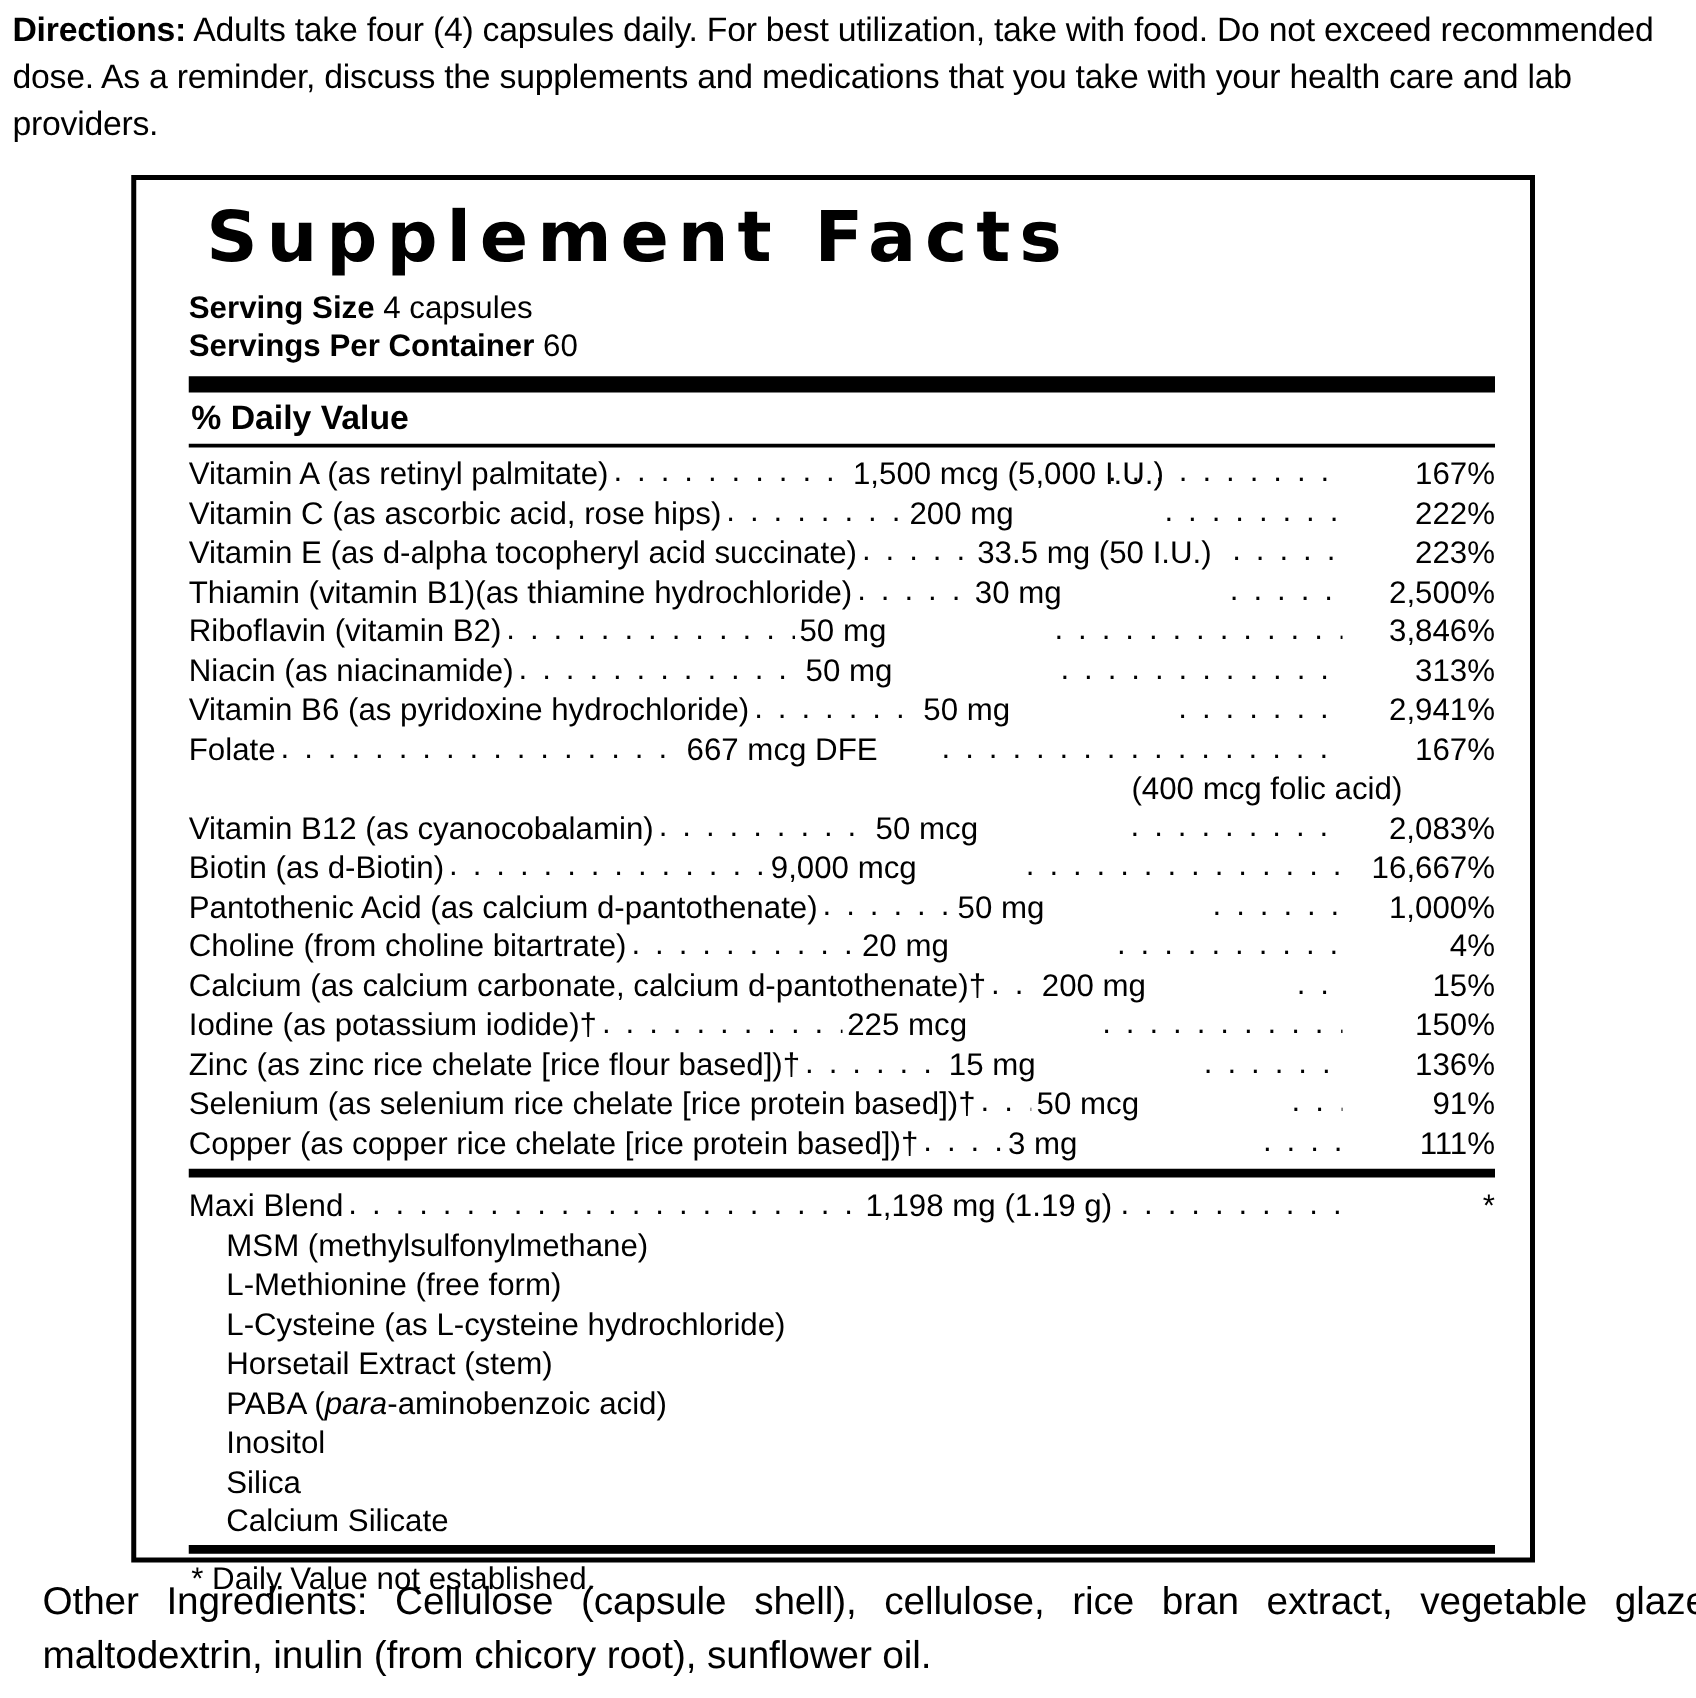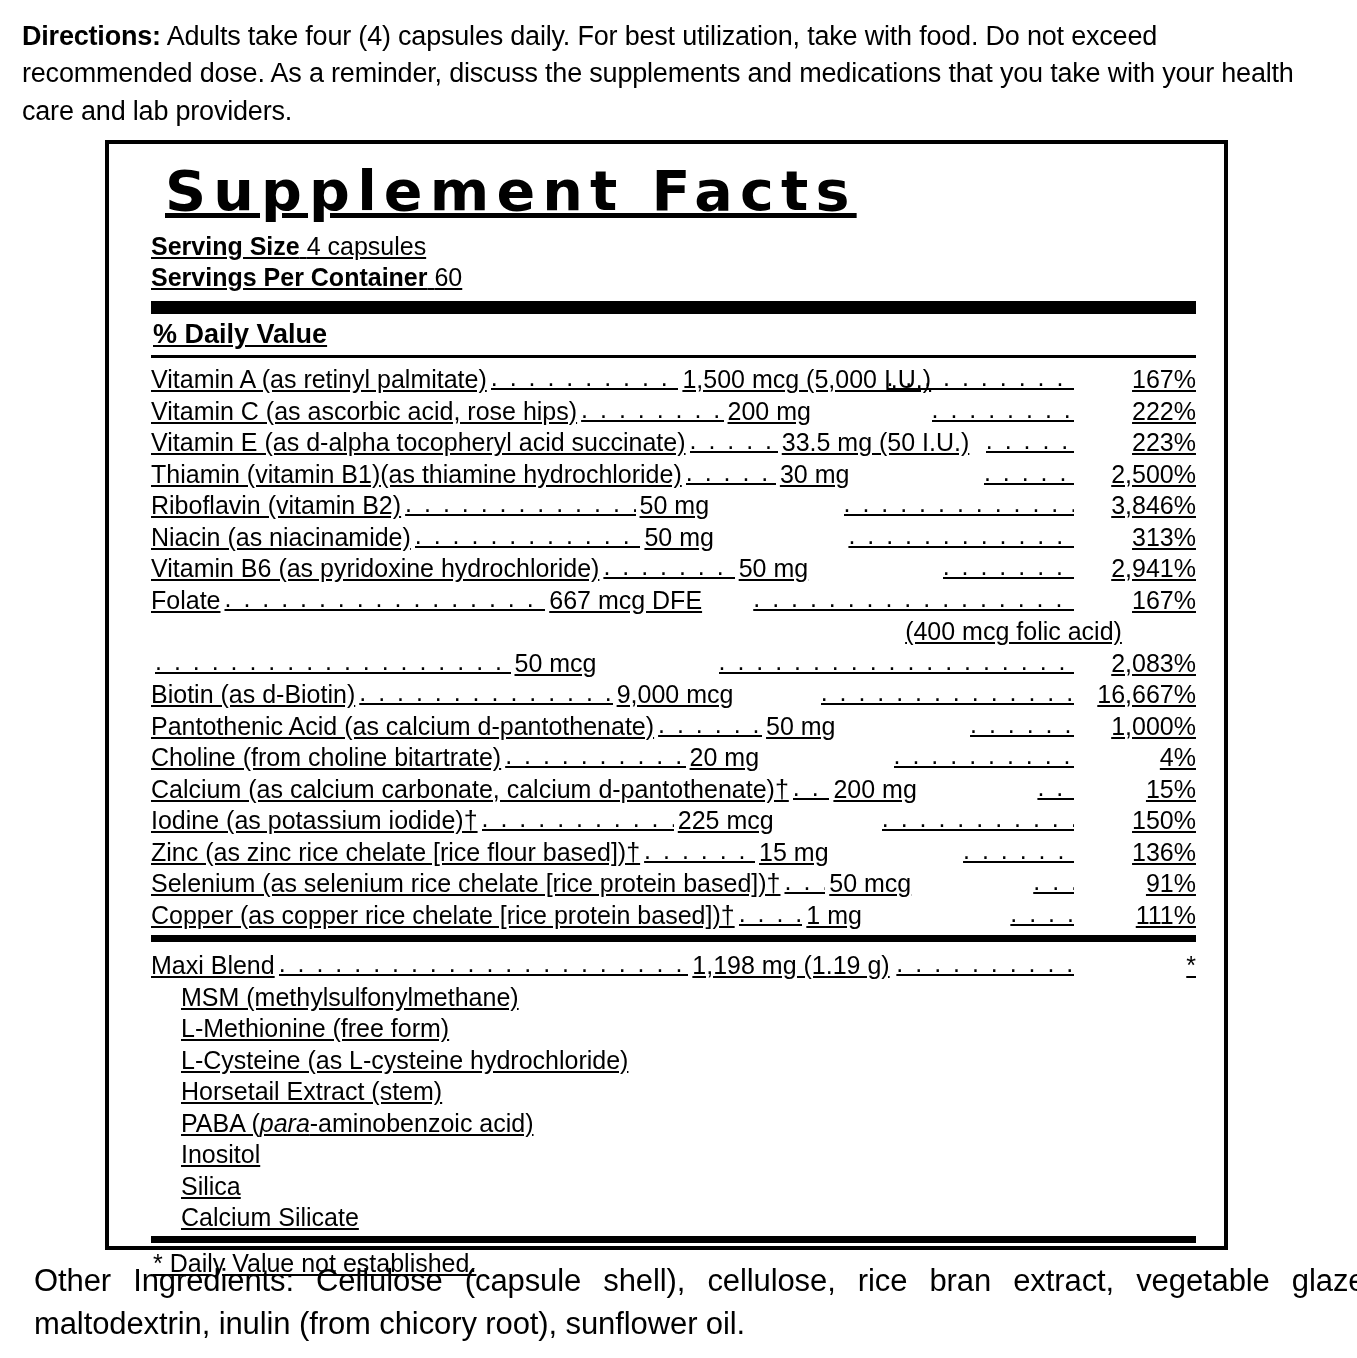--- a/index.html
+++ b/index.html
@@ -12,21 +12,21 @@
     height: 1358px;
     font-family: "Liberation Sans", sans-serif;
     color: #000000;
     overflow: hidden;
   }
   .page {
     position: relative;
     width: 1357px;
     height: 1179px;
     box-sizing: border-box;
-    padding: 12px;
+    padding: 0;
   }
 
   
   .directions {
     font-size: 27px;
     line-height: 1.38;
     padding: 6px 14px 0 10px;
     letter-spacing: -0.2px;
   }
   .directions b {
@@ -36,21 +36,20 @@
   
   .panel {
     position: absolute;
     left: 105px;
     top: 140px;
     width: 1123px;
     height: 1110px;
     border: 4px solid #000;
     box-sizing: border-box;
     background: #fff;
-    text-decoration: underline;
   }
   .panel-inner {
     padding: 14px 28px 0 42px;
   }
   .sf-title {
     font-family: "DejaVu Sans", sans-serif;
     font-weight: bold;
     font-size: 56px;
     letter-spacing: 7px;
     line-height: 1.05;
@@ -259,20 +258,21 @@
           </div>
           <div class="nrow">
             <span class="name">Folate</span>
             <span class="leader">. . . . . . . . . . . . . . . . . . . . . . . . . . . . . . . . . . . . . . . . . . . . . . . . . . . . . . . . . . . . . . . . . . . . . . . . . . . . . . . . . . . . . . . . . . </span>
             <span class="amt">667 mcg DFE</span>
             <span class="leader2">. . . . . . . . . . . . . . . . . . . . . . . . . . . . . . . . . . . . . . . . . . . . . . . . . . . . . . . . . . . . . . . . . . . . . . . . . . . . . . . . . . . . . . . . . . </span>
             <span class="dv">167%</span>
           </div>
           <div class="subnote">(400 mcg folic acid)</div>
           <div class="nrow">
+            <span class="name">Vitamin B12 (as cyanocobalamin)</span>
             <span class="leader">. . . . . . . . . . . . . . . . . . . . . . . . . . . . . . . . . . . . . . . . . . . . . . . . . . . . . . . . . . . . . . . . . . . . . . . . . . . . . . . . . . . . . . . . . . </span>
             <span class="amt">50 mcg</span>
             <span class="leader2">. . . . . . . . . . . . . . . . . . . . . . . . . . . . . . . . . . . . . . . . . . . . . . . . . . . . . . . . . . . . . . . . . . . . . . . . . . . . . . . . . . . . . . . . . . </span>
             <span class="dv">2,083%</span>
           </div>
           <div class="nrow">
             <span class="name">Biotin (as d-Biotin)</span>
             <span class="leader">. . . . . . . . . . . . . . . . . . . . . . . . . . . . . . . . . . . . . . . . . . . . . . . . . . . . . . . . . . . . . . . . . . . . . . . . . . . . . . . . . . . . . . . . . . </span>
             <span class="amt">9,000 mcg</span>
             <span class="leader2">. . . . . . . . . . . . . . . . . . . . . . . . . . . . . . . . . . . . . . . . . . . . . . . . . . . . . . . . . . . . . . . . . . . . . . . . . . . . . . . . . . . . . . . . . . </span>
@@ -316,21 +316,21 @@
           <div class="nrow">
             <span class="name">Selenium (as selenium rice chelate [rice protein based])†</span>
             <span class="leader">. . . . . . . . . . . . . . . . . . . . . . . . . . . . . . . . . . . . . . . . . . . . . . . . . . . . . . . . . . . . . . . . . . . . . . . . . . . . . . . . . . . . . . . . . . </span>
             <span class="amt">50 mcg</span>
             <span class="leader2">. . . . . . . . . . . . . . . . . . . . . . . . . . . . . . . . . . . . . . . . . . . . . . . . . . . . . . . . . . . . . . . . . . . . . . . . . . . . . . . . . . . . . . . . . . </span>
             <span class="dv">91%</span>
           </div>
           <div class="nrow">
             <span class="name">Copper (as copper rice chelate [rice protein based])†</span>
             <span class="leader">. . . . . . . . . . . . . . . . . . . . . . . . . . . . . . . . . . . . . . . . . . . . . . . . . . . . . . . . . . . . . . . . . . . . . . . . . . . . . . . . . . . . . . . . . . </span>
-            <span class="amt">1 mg</span>
+            <span class="amt">3 mg</span>
             <span class="leader2">. . . . . . . . . . . . . . . . . . . . . . . . . . . . . . . . . . . . . . . . . . . . . . . . . . . . . . . . . . . . . . . . . . . . . . . . . . . . . . . . . . . . . . . . . . </span>
             <span class="dv">111%</span>
           </div>
         </div>
 
       <div class="rule-med"></div>
 
       <div class="blend">
         <div class="nrow">
           <span class="name">Maxi Blend</span>

